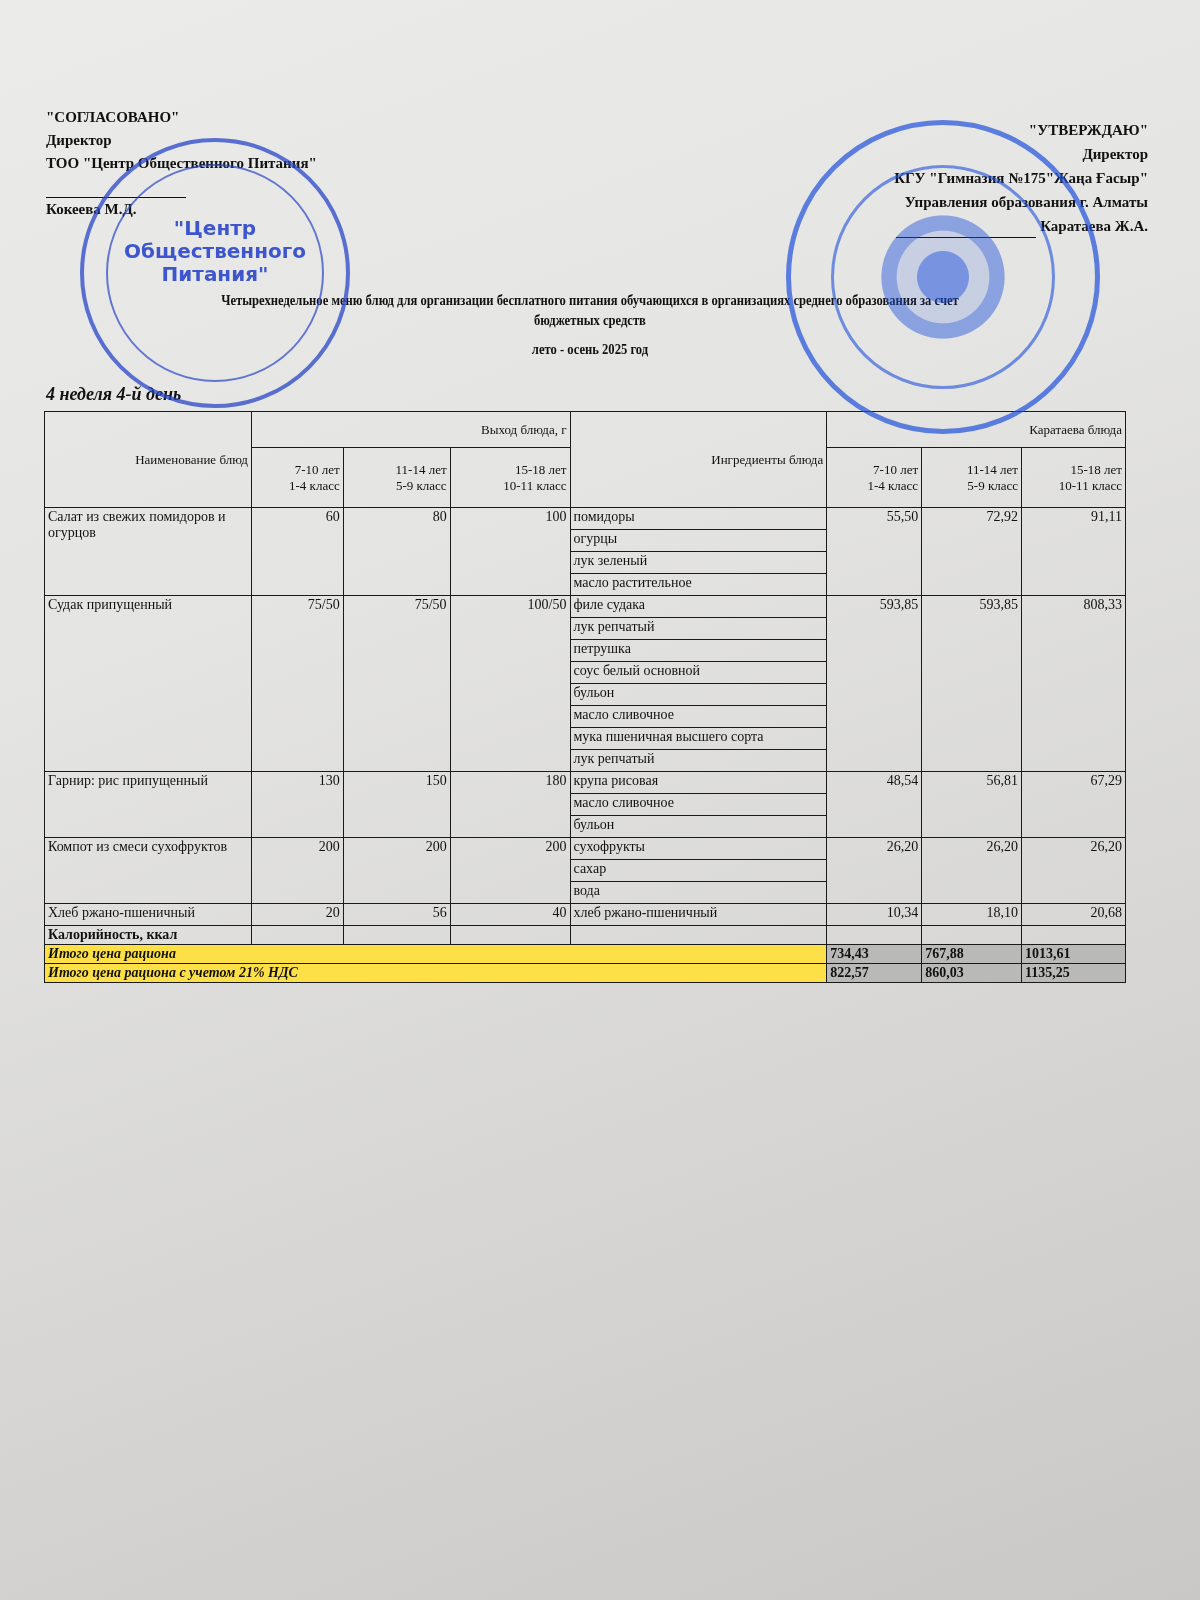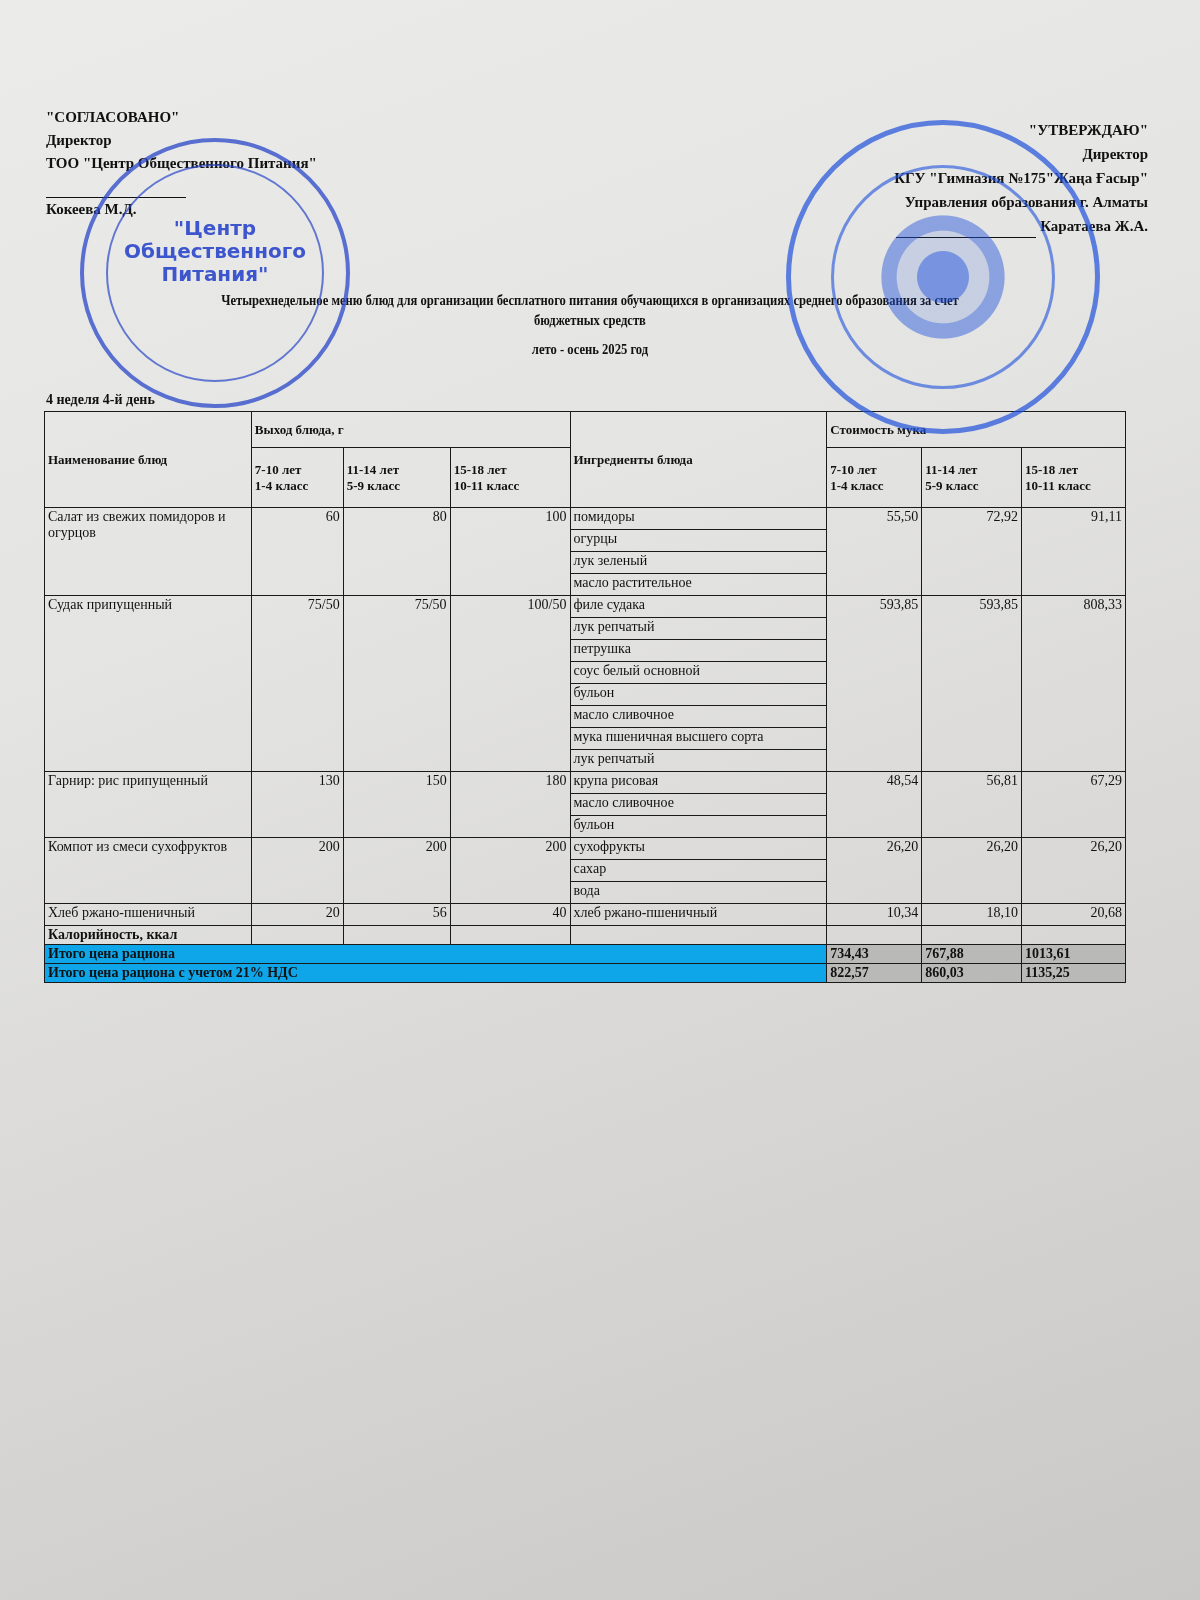--- a/index.html
+++ b/index.html
@@ -7,27 +7,27 @@
       width:1200px; height:1600px; overflow:hidden; position:relative;
       background: linear-gradient(160deg, #ebebea 0%, #e4e4e2 35%, #d6d5d3 70%, #c9c8c6 100%);
       font-family: "Liberation Serif", serif; color:#111;
     }
     .approve-left { position:absolute; left:46px; top:106px; font-weight:bold; font-size:15px; line-height:23px; }
     .approve-right { position:absolute; right:52px; top:118px; font-weight:bold; font-size:15px; line-height:24px; text-align:right; }
     .sigline { display:inline-block; border-bottom:1px solid #111; width:140px; height:14px; vertical-align:bottom; }
     .sigline-r { display:inline-block; border-bottom:1px solid #111; width:140px; height:14px; vertical-align:bottom; margin-right:4px; }
     .title { position:absolute; left:40px; width:1100px; text-align:center; font-weight:bold; font-size:14px; transform:scaleX(0.9); transform-origin:center; }
     .t1 { top:293px; } .t2 { top:313px; } .t3 { top:342px; }
-    .dayline { position:absolute; left:46px; top:392px; font-weight:bold; font-size:14px; }
+    .dayline { position:absolute; left:46px; top:384px; font-weight:bold; font-size:18px;font-style:italic; }
     table.menu { position:absolute; left:44px; top:411px; width:1082px; border-collapse:collapse; font-size:14px; }
     table.menu td, table.menu th { border:1.5px solid #1a1a1a; padding:1px 3px; vertical-align:top; }
-    table.menu th { font-weight:bold; font-size:13px; text-align:left; vertical-align:middle; }
+    table.menu th { font-weight:normal; font-size:13px; text-align:right; vertical-align:middle; }
     .num { text-align:right; }
     .ing { padding:2px 4px; }
-    .tot { font-weight:bold; background:#0ea5e9; }
+    .tot { font-weight:bold; font-style:italic; background:#fde047; }
     .totnum { text-align:left; font-weight:bold; background:#b9b9b7; }
     .stamp { position:absolute; border-radius:50%; pointer-events:none; }
     .stamp-left { left:80px; top:138px; width:262px; height:262px; border:4px solid rgba(40,70,200,0.75); }
     .stamp-left::after { content:""; position:absolute; inset:22px; border-radius:50%; border:2px solid rgba(40,70,200,0.7); }
     .stamp-left-text { position:absolute; left:0; right:0; top:75px; text-align:center; color:rgba(30,60,200,0.85); font-family:"DejaVu Sans", sans-serif; font-weight:bold; font-size:20px; line-height:23px; }
     .stamp-right { left:786px; top:120px; width:304px; height:304px; border:5px solid rgba(30,80,220,0.7); }
     .stamp-right::after { content:""; position:absolute; inset:40px; border-radius:50%; border:3px solid rgba(30,80,220,0.6); }
     .emblem { position:absolute; left:80px; top:80px; width:144px; height:144px; border-radius:50%; background: radial-gradient(circle, rgba(30,80,220,0.55) 0 25%, rgba(30,80,220,0.15) 26% 45%, rgba(30,80,220,0.45) 46% 60%, transparent 61%); }
   </style>
 </head>
@@ -63,21 +63,21 @@
     <col style="width:257px">
       <col style="width:95px">
       <col style="width:100px">
       <col style="width:104px">
   </colgroup>
   <thead>
     <tr style="height:36px">
       <th rowspan="2">Наименование блюд</th>
       <th colspan="3">Выход блюда, г</th>
       <th rowspan="2">Ингредиенты блюда</th>
-      <th colspan="3">Стоимость мука</th>
+      <th colspan="3">Каратаева блюда</th>
     </tr>
     <tr style="height:60px" id="age-row">
         <th>
           <div>7-10 лет</div>
           <div>1-4 класс</div>
         </th>
         <th>
           <div>11-14 лет</div>
           <div>5-9 класс</div>
         </th>

